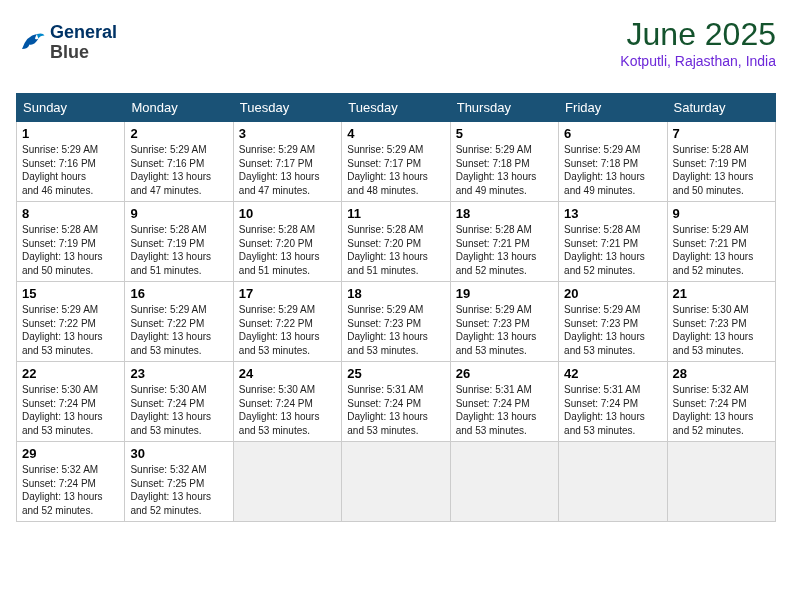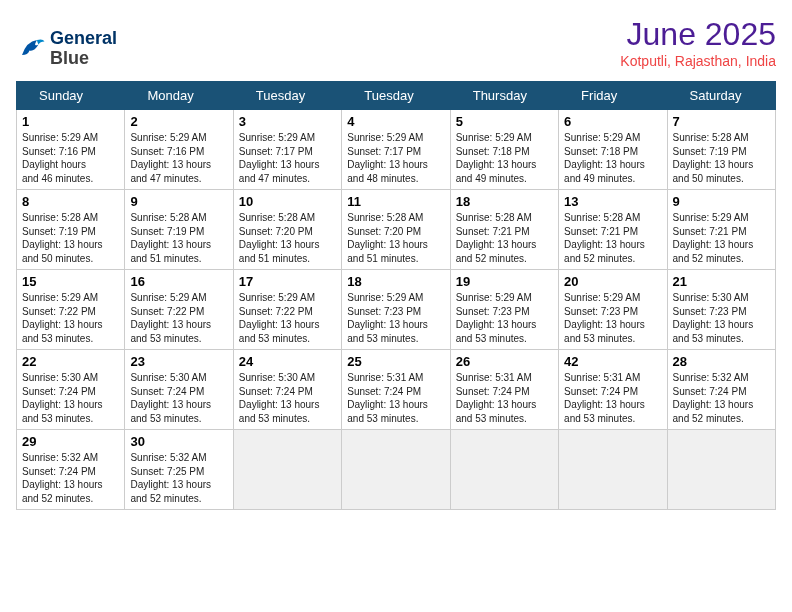--- a/index.html
+++ b/index.html
@@ -6,22 +6,22 @@
     body {
       font-family: Arial, sans-serif;
       background: #fff;
       width: 792px;
       min-height: 612px;
       padding: 16px;
     }
     .header {
       display: flex;
       justify-content: space-between;
-      align-items: flex-end;
-      margin-bottom: 12px;
+      align-items: center;
+      margin-bottom: 24px;
     }
     .logo {
       display: flex;
       align-items: center;
       gap: 4px;
     }
     .logo-text {
       font-size: 18px;
       font-weight: bold;
       color: #003366;
@@ -32,37 +32,37 @@
     }
     .logo-bird {
       width: 30px;
       height: 30px;
     }
     .title-block {
       text-align: right;
     }
     .month-year {
       font-size: 32px;
-      color: #4c1d95;
+      color: #14532d;
       font-weight: normal;
     }
     .location {
       font-size: 14px;
-      color: #ef4444;
+      color: #6d28d9;
     }
     .calendar {
       width: 100%;
       border-collapse: collapse;
       font-size: 10.5px;
     }
     .calendar th {
       background-color: #1a5276;
       color: #fff;
       text-align: left;
-      padding: 6px 22px;
+      padding: 6px 6px;
       font-size: 13px;
       font-weight: normal;
       border: 1px solid #1a5276;
     }
     .calendar td {
       border: 1px solid #ccc;
       vertical-align: top;
       padding: 4px 5px;
       width: calc(100% / 7);
       height: 80px;

